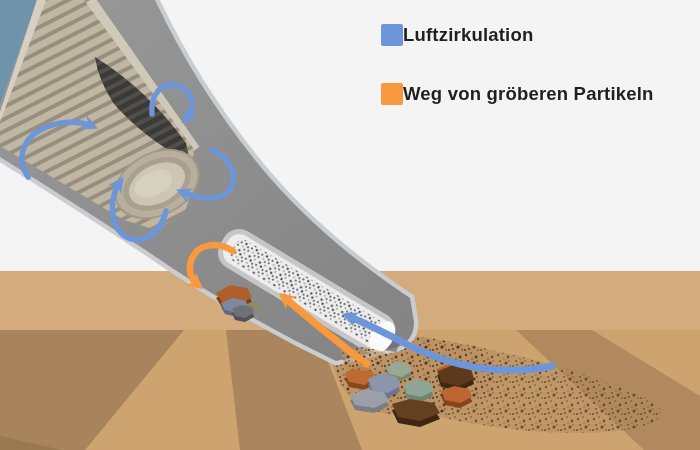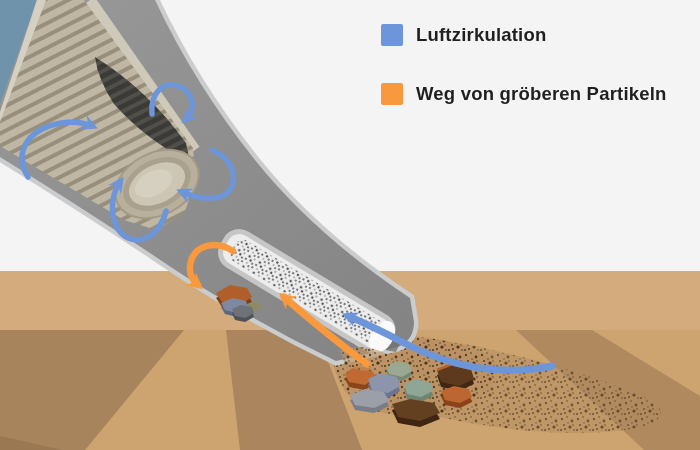--- a/index.html
+++ b/index.html
@@ -1,20 +1,20 @@
 <!DOCTYPE html>
 <html style="--air-arrow: #6d95da; --particle-arrow: #f8993e; --wall: #f4f4f5; --wall-accent-corner: #6e93aa; --floor-band: #d4ab7d; --floor-light: #cda46f; --floor-dark: #a8845c; --vacuum-body: #8d8d8d; --filter-beige: #b3ab97; --filter-dark-opening: #3b3a37; --dust-speckle: #5a4429;"><head>
 <meta charset="utf-8">
 <style>
   html,body{margin:0;padding:0;background:#e8e8e8;}
   .stage{position:relative;width:700px;height:450px;overflow:hidden;background:var(--wall,#f4f4f5);
          font-family:"Liberation Sans",sans-serif;}
   .stage svg{position:absolute;inset:0;display:block;}
   .legend{position:absolute;left:0;top:0;width:100%;height:100%;pointer-events:none;}
-  .legend-row{position:absolute;display:flex;align-items:center;gap:13px;}
+  .legend-row{position:absolute;display:flex;align-items:center;}
   .legend-row.row-0{left:381px;top:24px;}
   .legend-row.row-1{left:381px;top:83px;}
   .swatch{width:22px;height:22px;border-radius:2px;display:inline-block;flex:0 0 auto;}
   .legend-label{font-size:18.5px;font-weight:700;color:#1f1f1f;letter-spacing:.2px;white-space:nowrap;}
 </style>
 </head>
 <body>
 
 <div class="stage">
 

